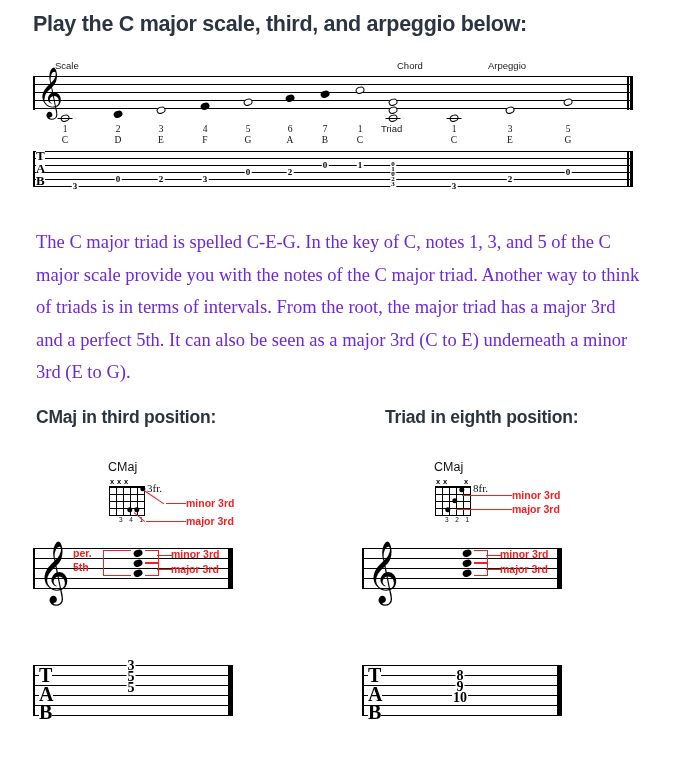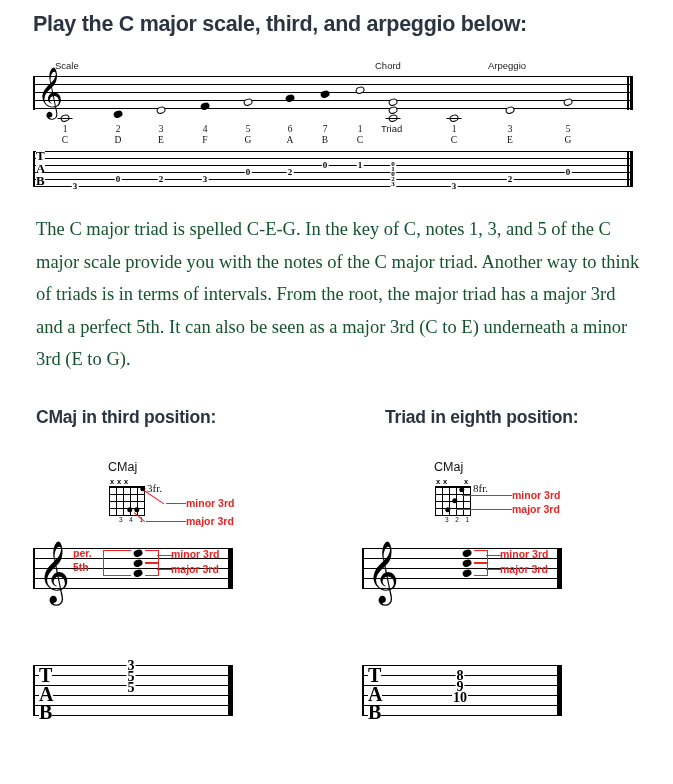--- a/index.html
+++ b/index.html
@@ -35,26 +35,26 @@
     letter-spacing: -0.2px;
     white-space: nowrap;
   }
   .section-heading.left  { left: 36px; }
   .section-heading.right { left: 385px; }
 
   
   .body-copy {
     position: absolute;
     left: 36px;
-    top: 213px;
+    top: 226px;
     width: 608px;
     font-family: "Liberation Serif", serif;
     font-size: 18.5px;
     line-height: 32.5px;
-    color: #14532d;
+    color: #6d28d9;
   }
 
   
   .system {
     position: absolute;
     box-sizing: border-box;
   }
   .stafflines {
     position: absolute;
     left: 0;
@@ -258,21 +258,21 @@
   }
 </style>
 </head>
 <body>
 
 <div class="page-title">Play the C major scale, third, and arpeggio below:</div>
 
 <div id="top-system">
 
   <div class="lbl-small" style="left:22px; top:0px;">Scale</div>
-  <div class="lbl-small" style="left:342px; top:0px;">Chord</div>
+  <div class="lbl-small" style="left:364px; top:0px;">Chord</div>
   <div class="lbl-small" style="left:455px; top:0px;">Arpeggio</div>
 
   <div class="stafflines" style="height:34px; top:16px;">
     <div class="sline" style="top:0px;"></div>
     <div class="sline" style="top:8px;"></div>
     <div class="sline" style="top:16px;"></div>
     <div class="sline" style="top:24px;"></div>
     <div class="sline" style="top:32px;"></div>
     <div class="barline-left"></div>
     <div class="barline-end" style="right:4px;"></div>

